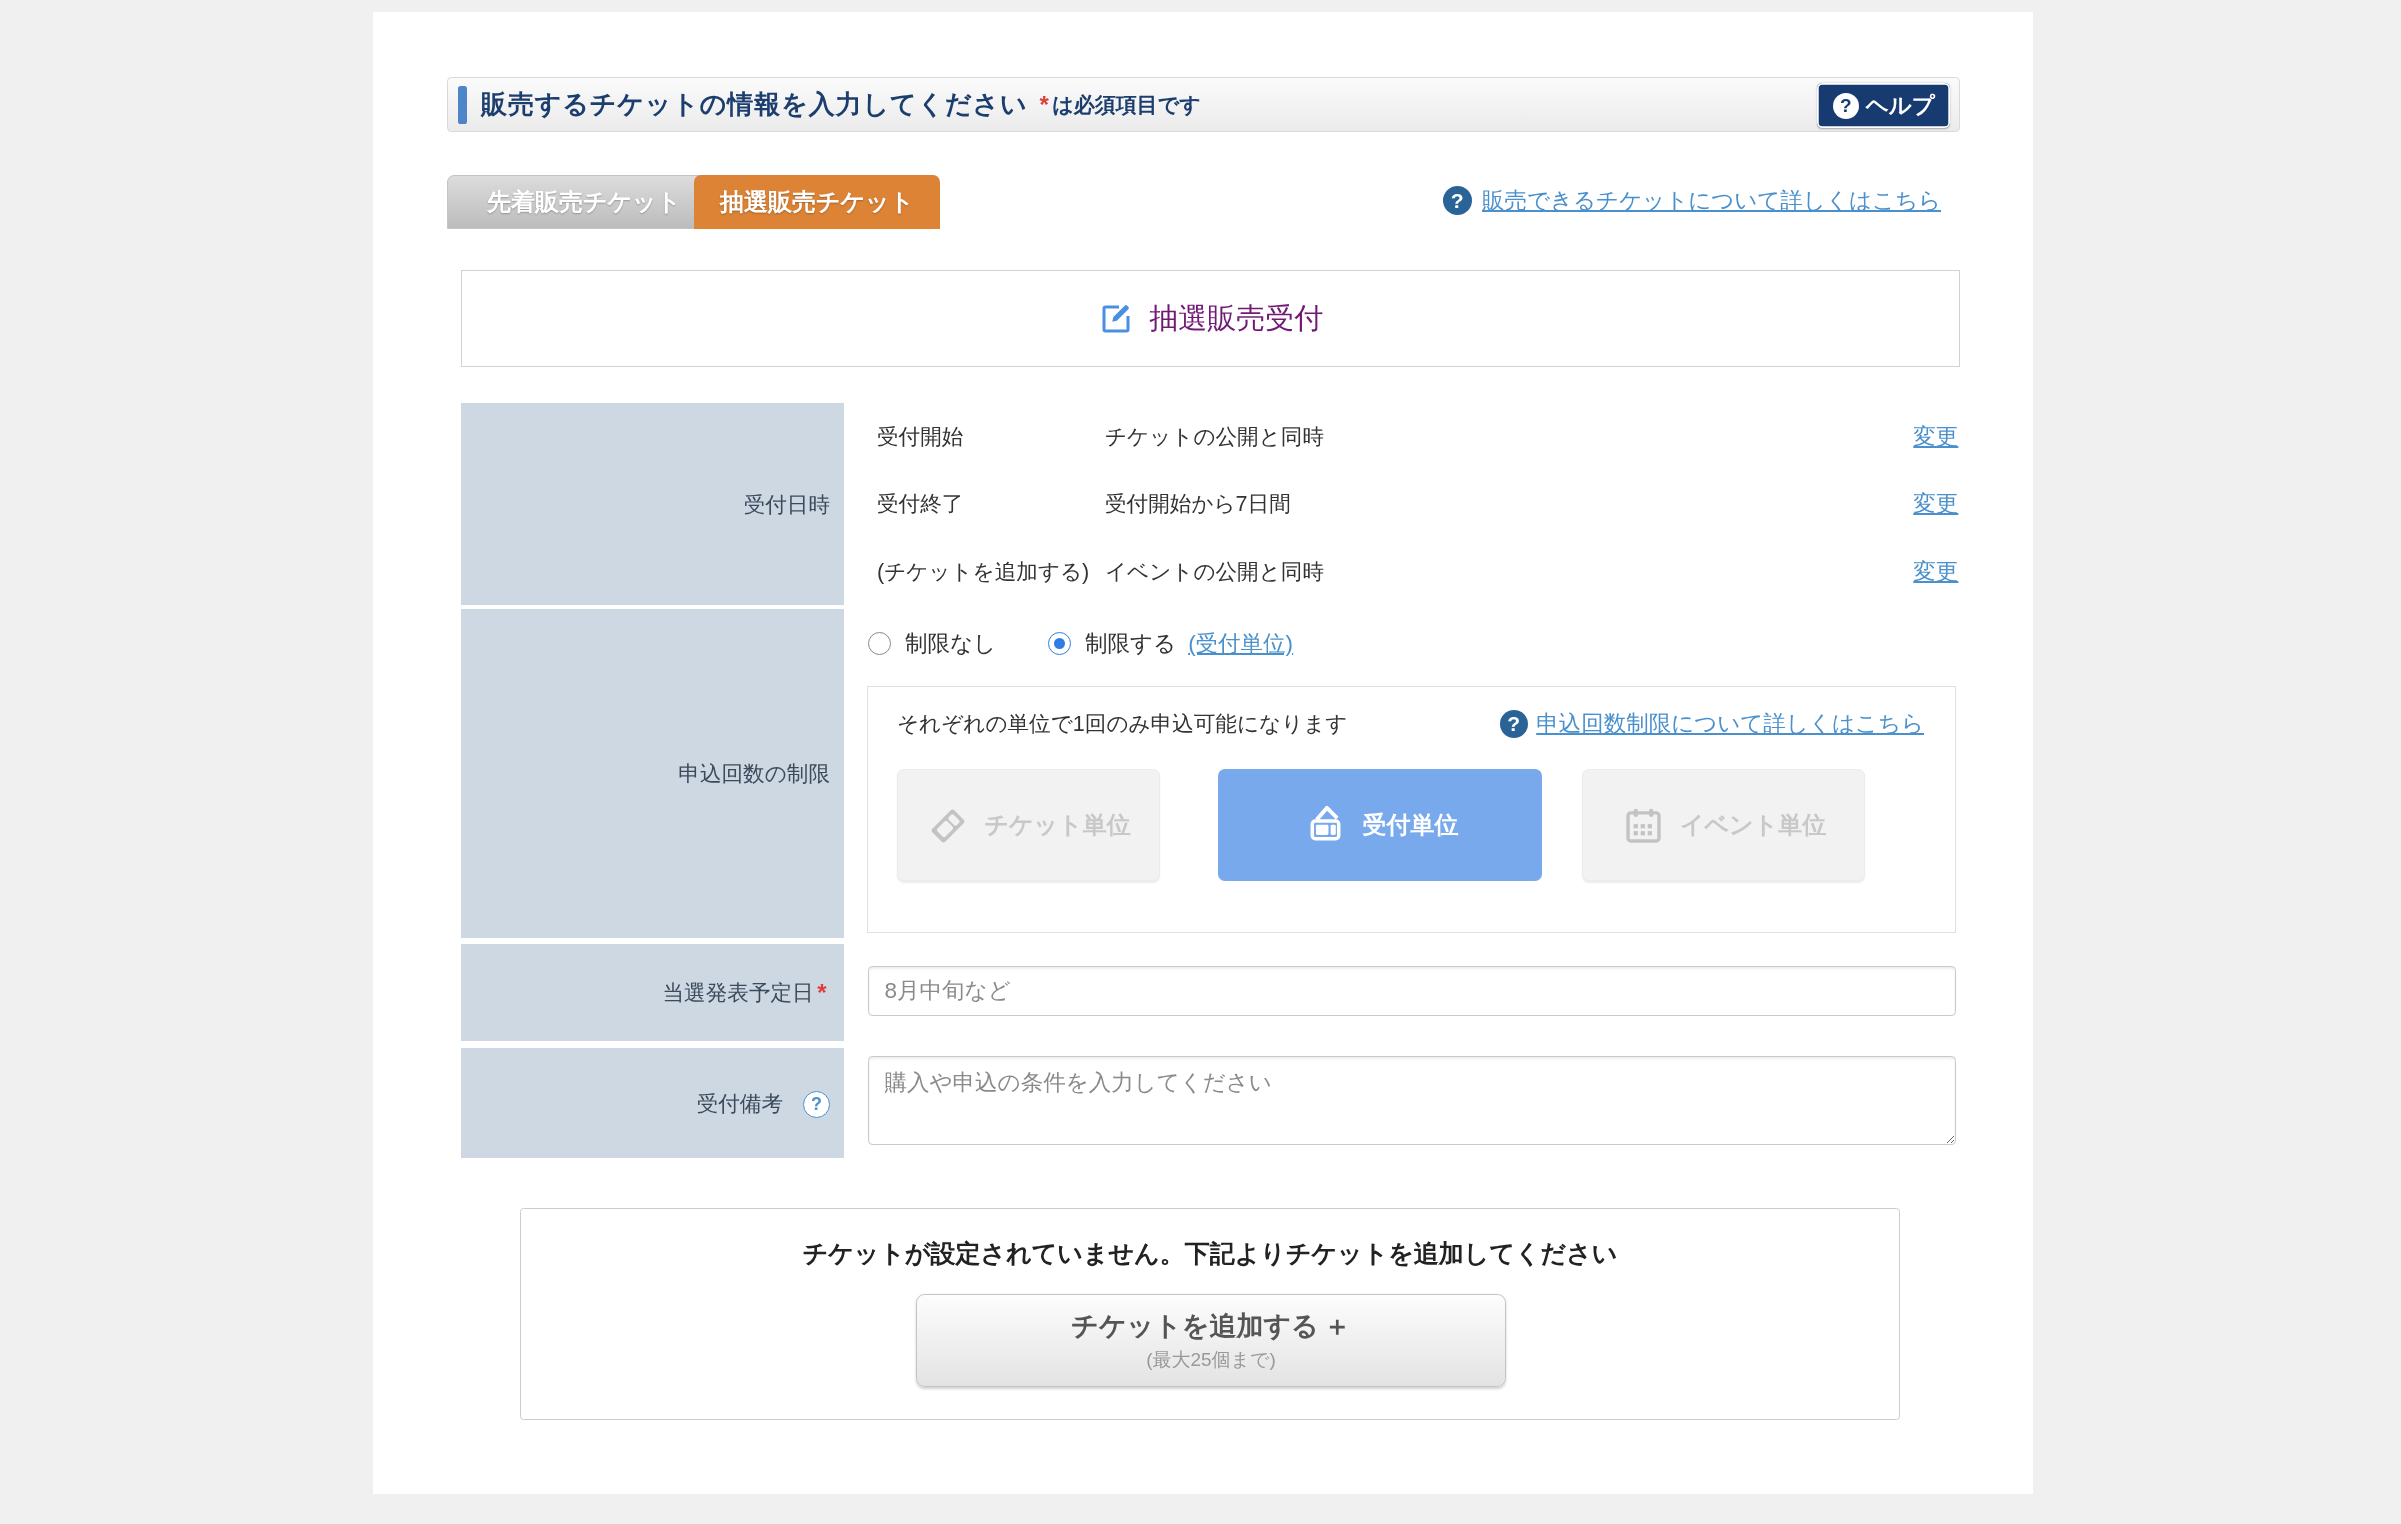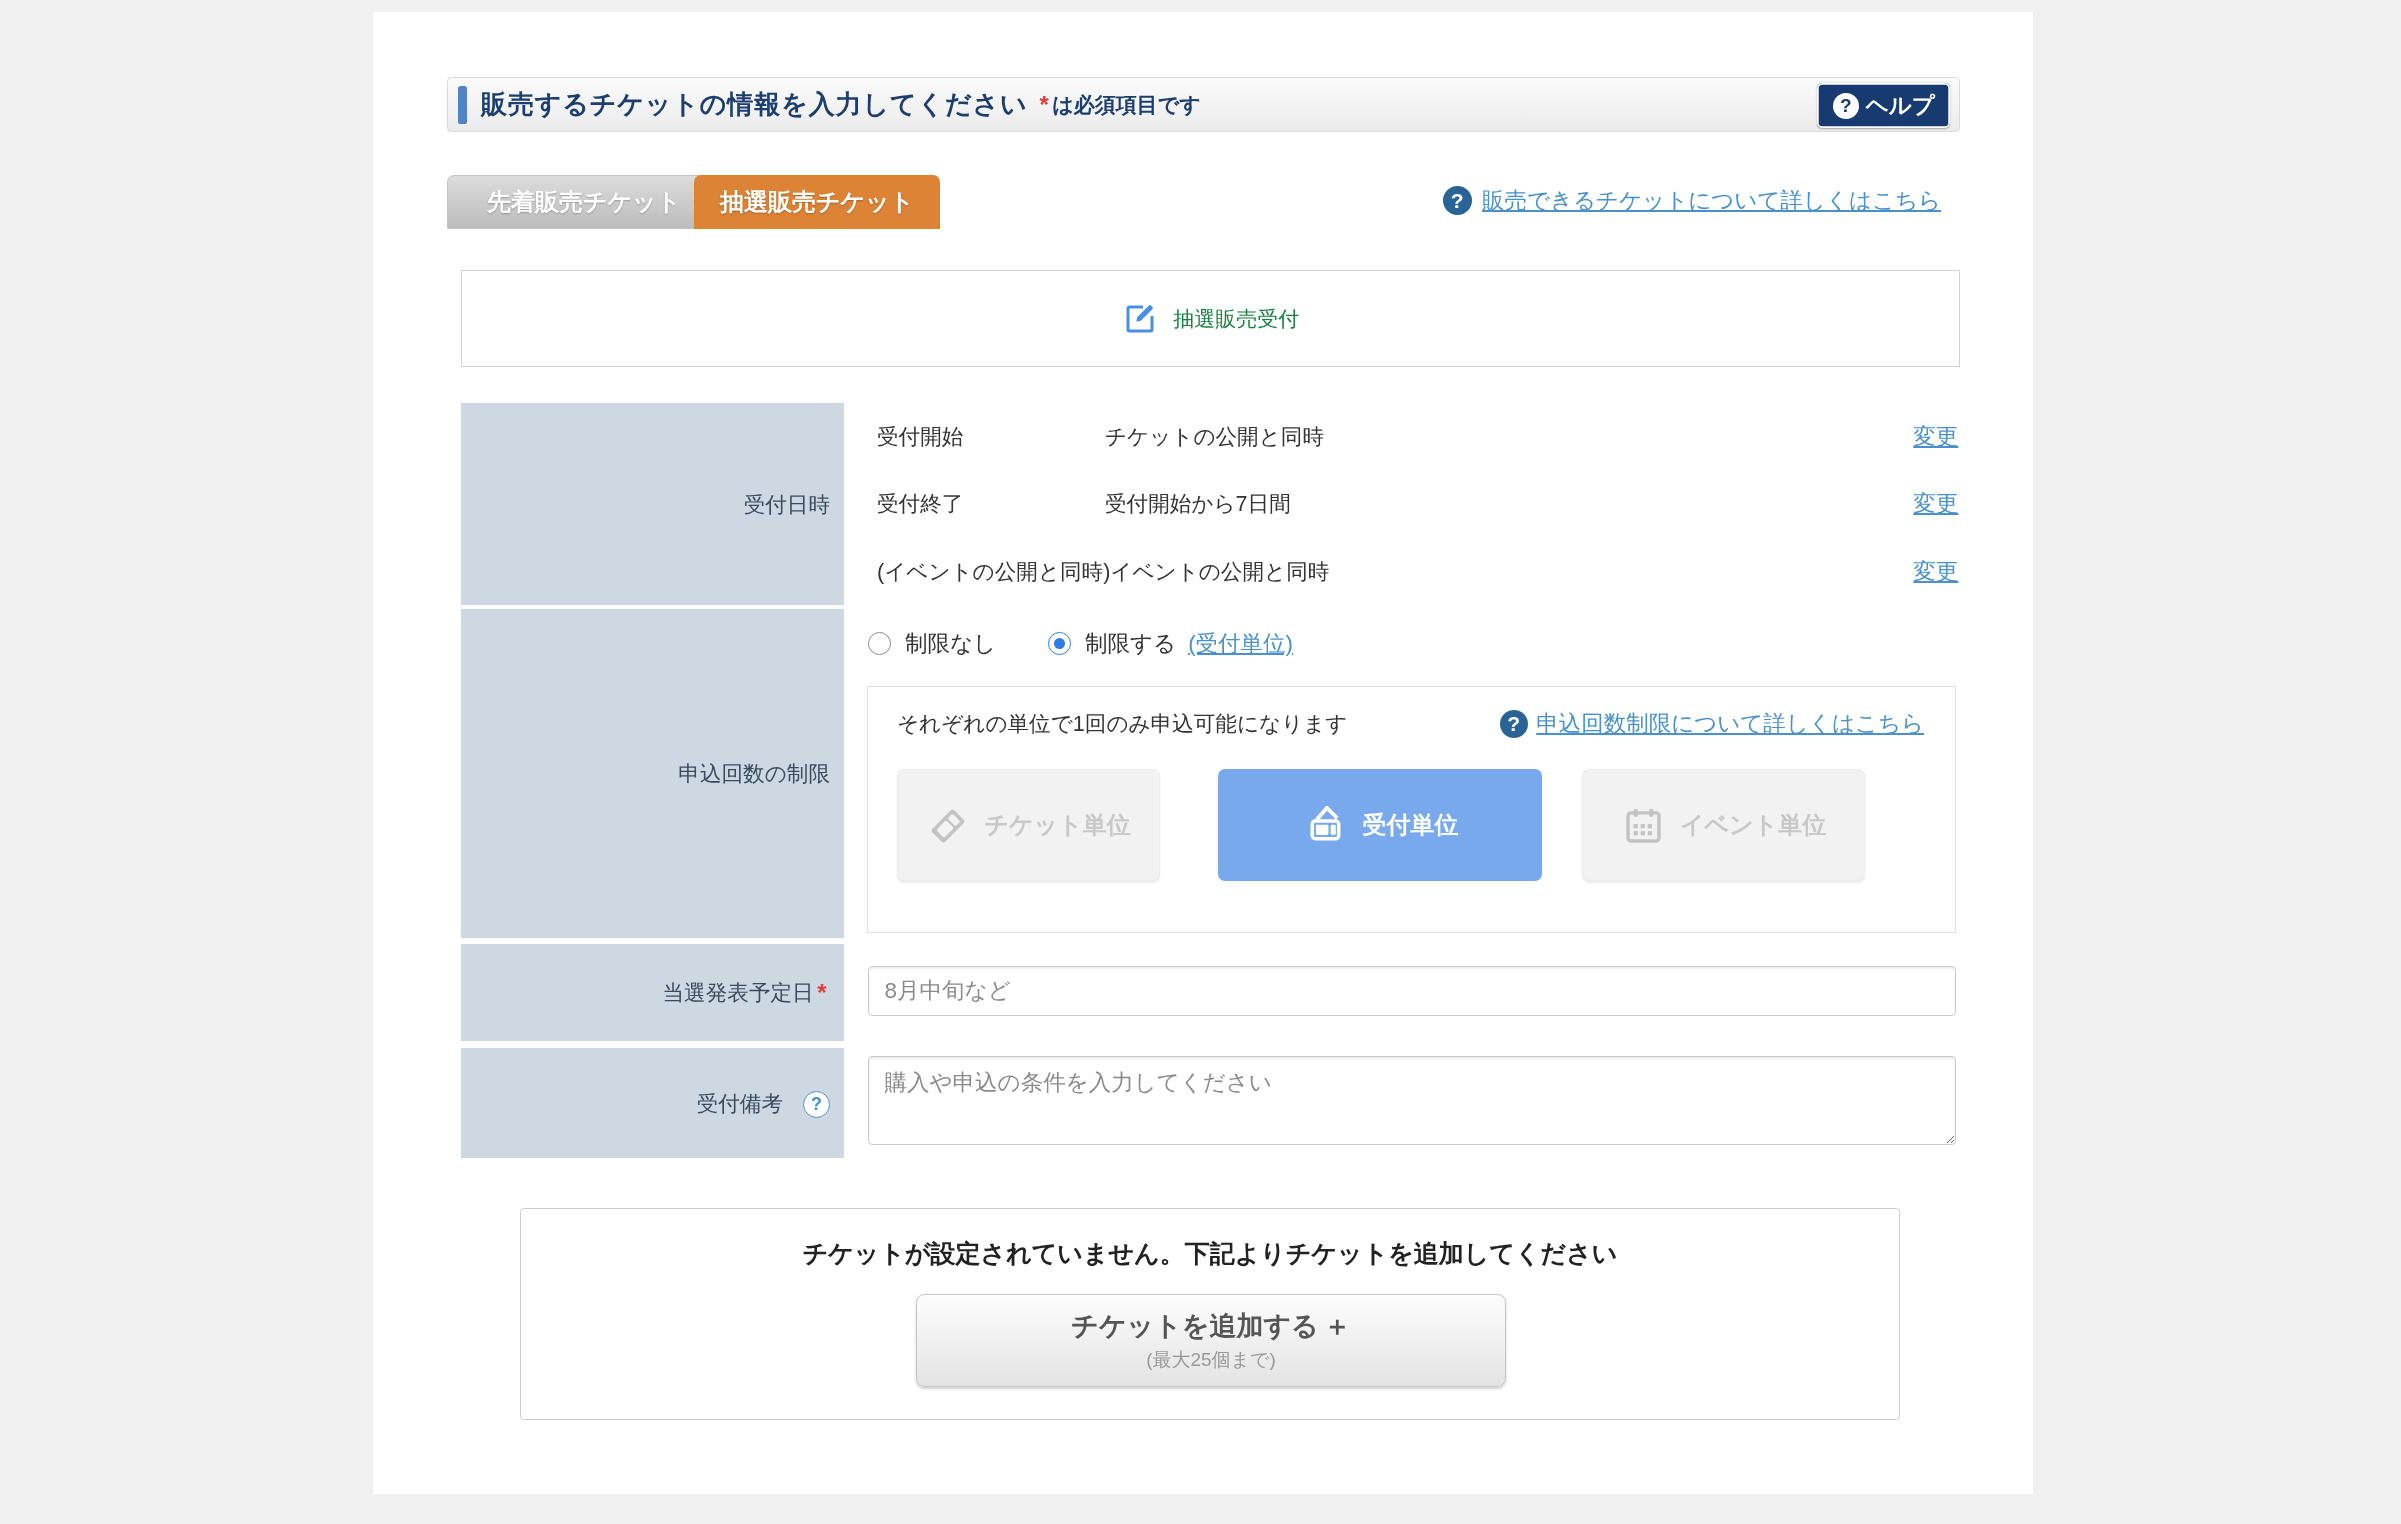--- a/index.html
+++ b/index.html
@@ -31,21 +31,21 @@
   .tab-active { left:321px; width:246px; background:#dc8335; }
 
   .about-link-row { position:absolute; top:173px; right:92px; display:flex; align-items:center; gap:10.4px; }
   .q-navy { width:29px; height:29px; background:#2a6496; color:#fff; border-radius:50%;
     font-size:21px; font-weight:bold; display:flex; align-items:center; justify-content:center; flex:0 0 auto; }
   a.blue-link { color:#4a90cc; font-size:22.5px; text-decoration:underline; cursor:pointer; }
 
   
   .section-box { position:absolute; left:88px; top:258px; width:1499px; height:97px;
     border:0.9px solid #d2d2d2; display:flex; align-items:center; justify-content:center; gap:15.6px; background:#fff; }
-  .section-title { font-size:21px; color:#15803d; }
+  .section-title { font-size:29px; color:#701a75; }
 
   
   .frow { position:absolute; left:88px; width:1499px; }
   .label-cell { position:absolute; left:0; top:0; bottom:0; width:383px; background:#cdd8e3;
     display:flex; align-items:center; justify-content:flex-end; padding-right:14px;
     font-size:21.6px; color:#3c4b5c; }
   .content-cell { position:absolute; left:383px; right:0; top:0; bottom:0; }
 
   .row-datetime { top:391px; height:202px; }
   .dt-lines { position:absolute; left:0; right:0; top:0; bottom:0; display:flex; flex-direction:column; justify-content:space-around; }
@@ -146,21 +146,21 @@
             <span class="dt-name">受付開始</span>
             <span class="dt-value">チケットの公開と同時</span>
             <a class="blue-link dt-action">変更</a>
           </div>
           <div class="dt-line">
             <span class="dt-name">受付終了</span>
             <span class="dt-value">受付開始から7日間</span>
             <a class="blue-link dt-action">変更</a>
           </div>
           <div class="dt-line">
-            <span class="dt-name">(イベントの公開と同時)</span>
+            <span class="dt-name">(チケットを追加する)</span>
             <span class="dt-value">イベントの公開と同時</span>
             <a class="blue-link dt-action">変更</a>
           </div>
         </div>
       </div>
     </div>
 
     <div class="frow row-limit">
       <div class="label-cell">申込回数の制限</div>
       <div class="content-cell">

